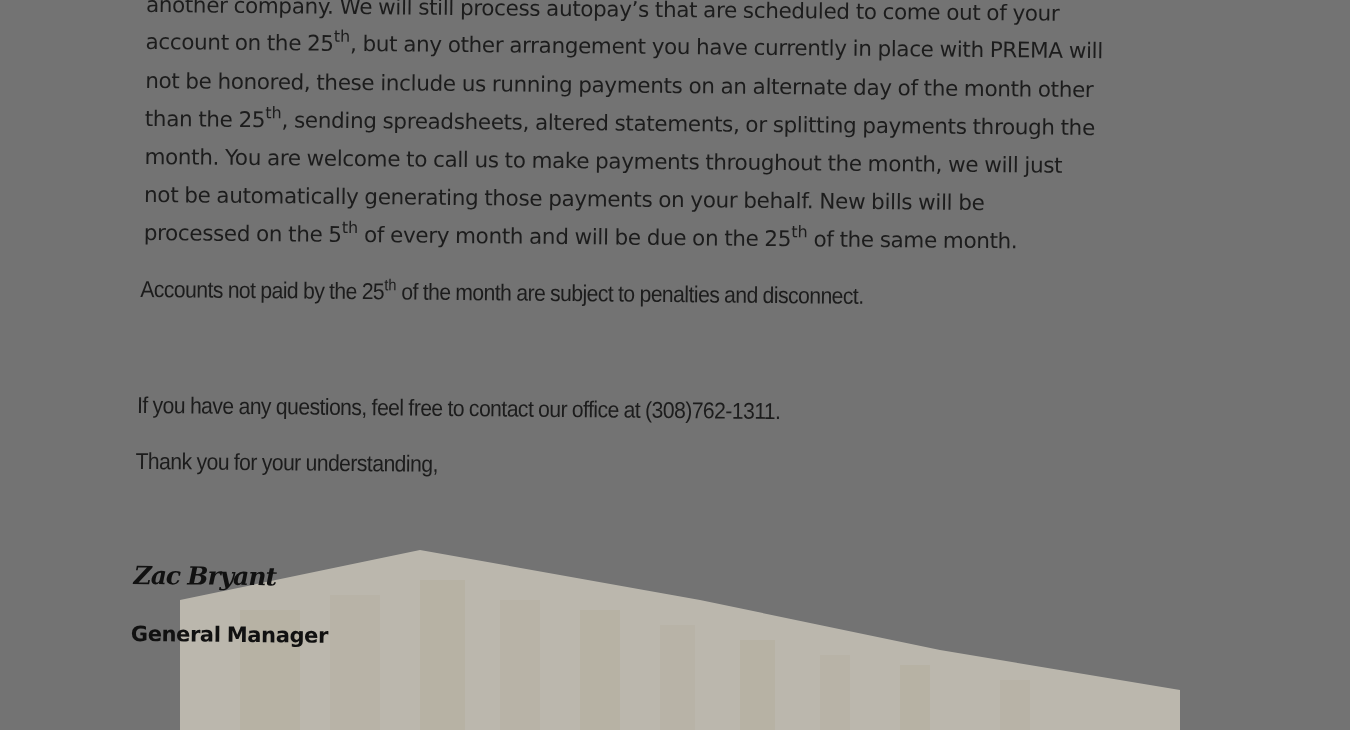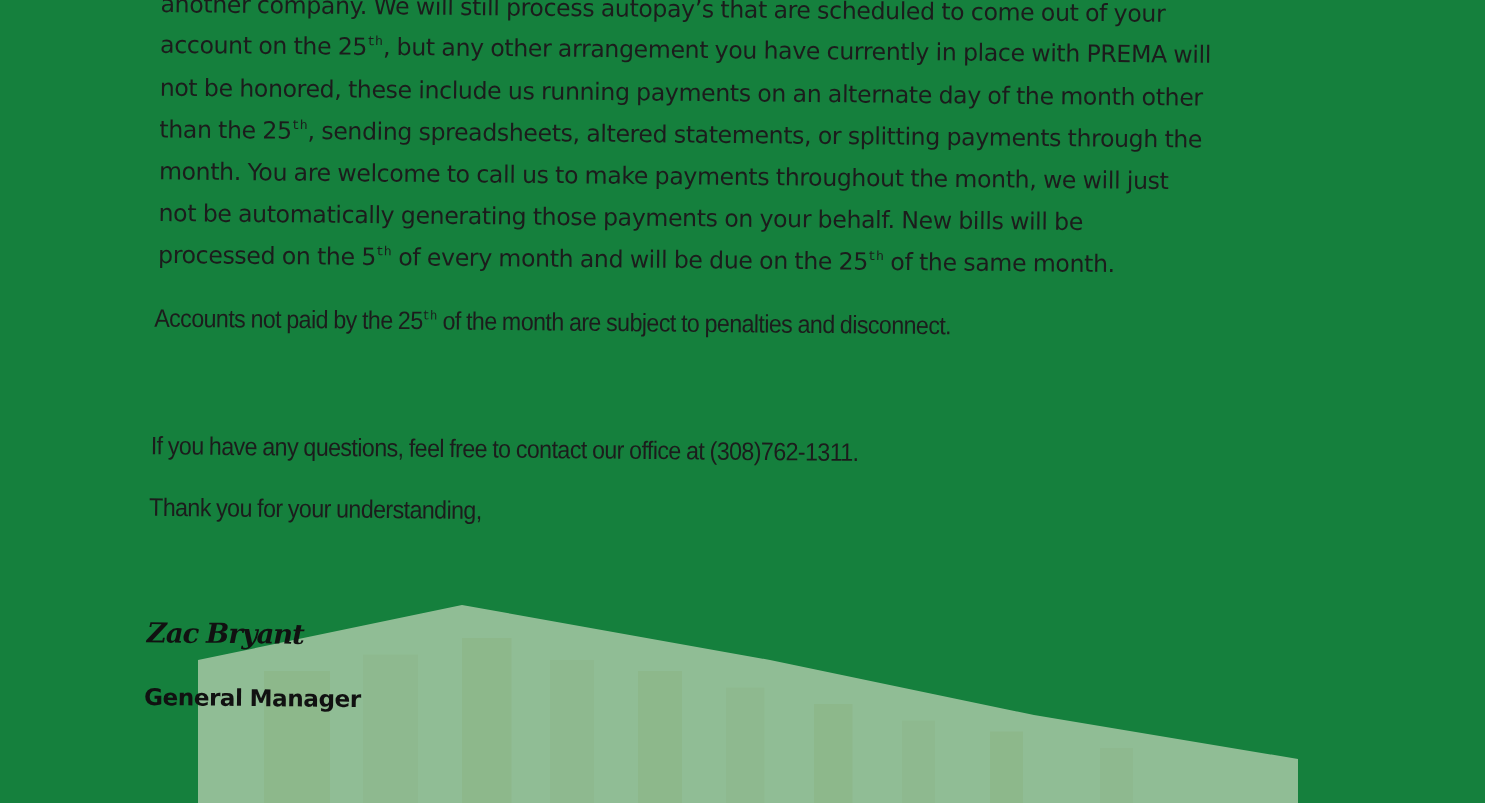--- a/index.html
+++ b/index.html
@@ -8,21 +8,21 @@
       width: 1350px;
       height: 730px;
       overflow: hidden;
       background: #fdfcf8;
     }
     .page {
       position: relative;
       width: 1350px;
       height: 730px;
       overflow: hidden;
-      background: #15803d;
+      background: #737373;
     }
     
     .watermark {
       position: absolute;
       left: 180px;
       top: 540px;
       width: 1000px;
       height: 200px;
       opacity: 0.55;
       pointer-events: none;
@@ -40,26 +40,25 @@
       letter-spacing: -0.35px;
       word-spacing: -0.5px;
     }
     .line {
       position: absolute;
       left: 0;
       white-space: nowrap;
       line-height: 1;
     }
     sup {
-      font-size: 12px;
+      font-size: 16px;
       vertical-align: 0;
       position: relative;
       top: -9px;
       letter-spacing: 0;
-      font-family: Liberation Mono, monospace;
     }
     .narrow {
       font-family: "Liberation Sans", sans-serif;
       font-size: 23px;
       letter-spacing: -0.6px;
       transform: scaleX(0.92);
       transform-origin: 0 50%;
     }
     .signature {
       font-family: "DejaVu Serif", serif;

